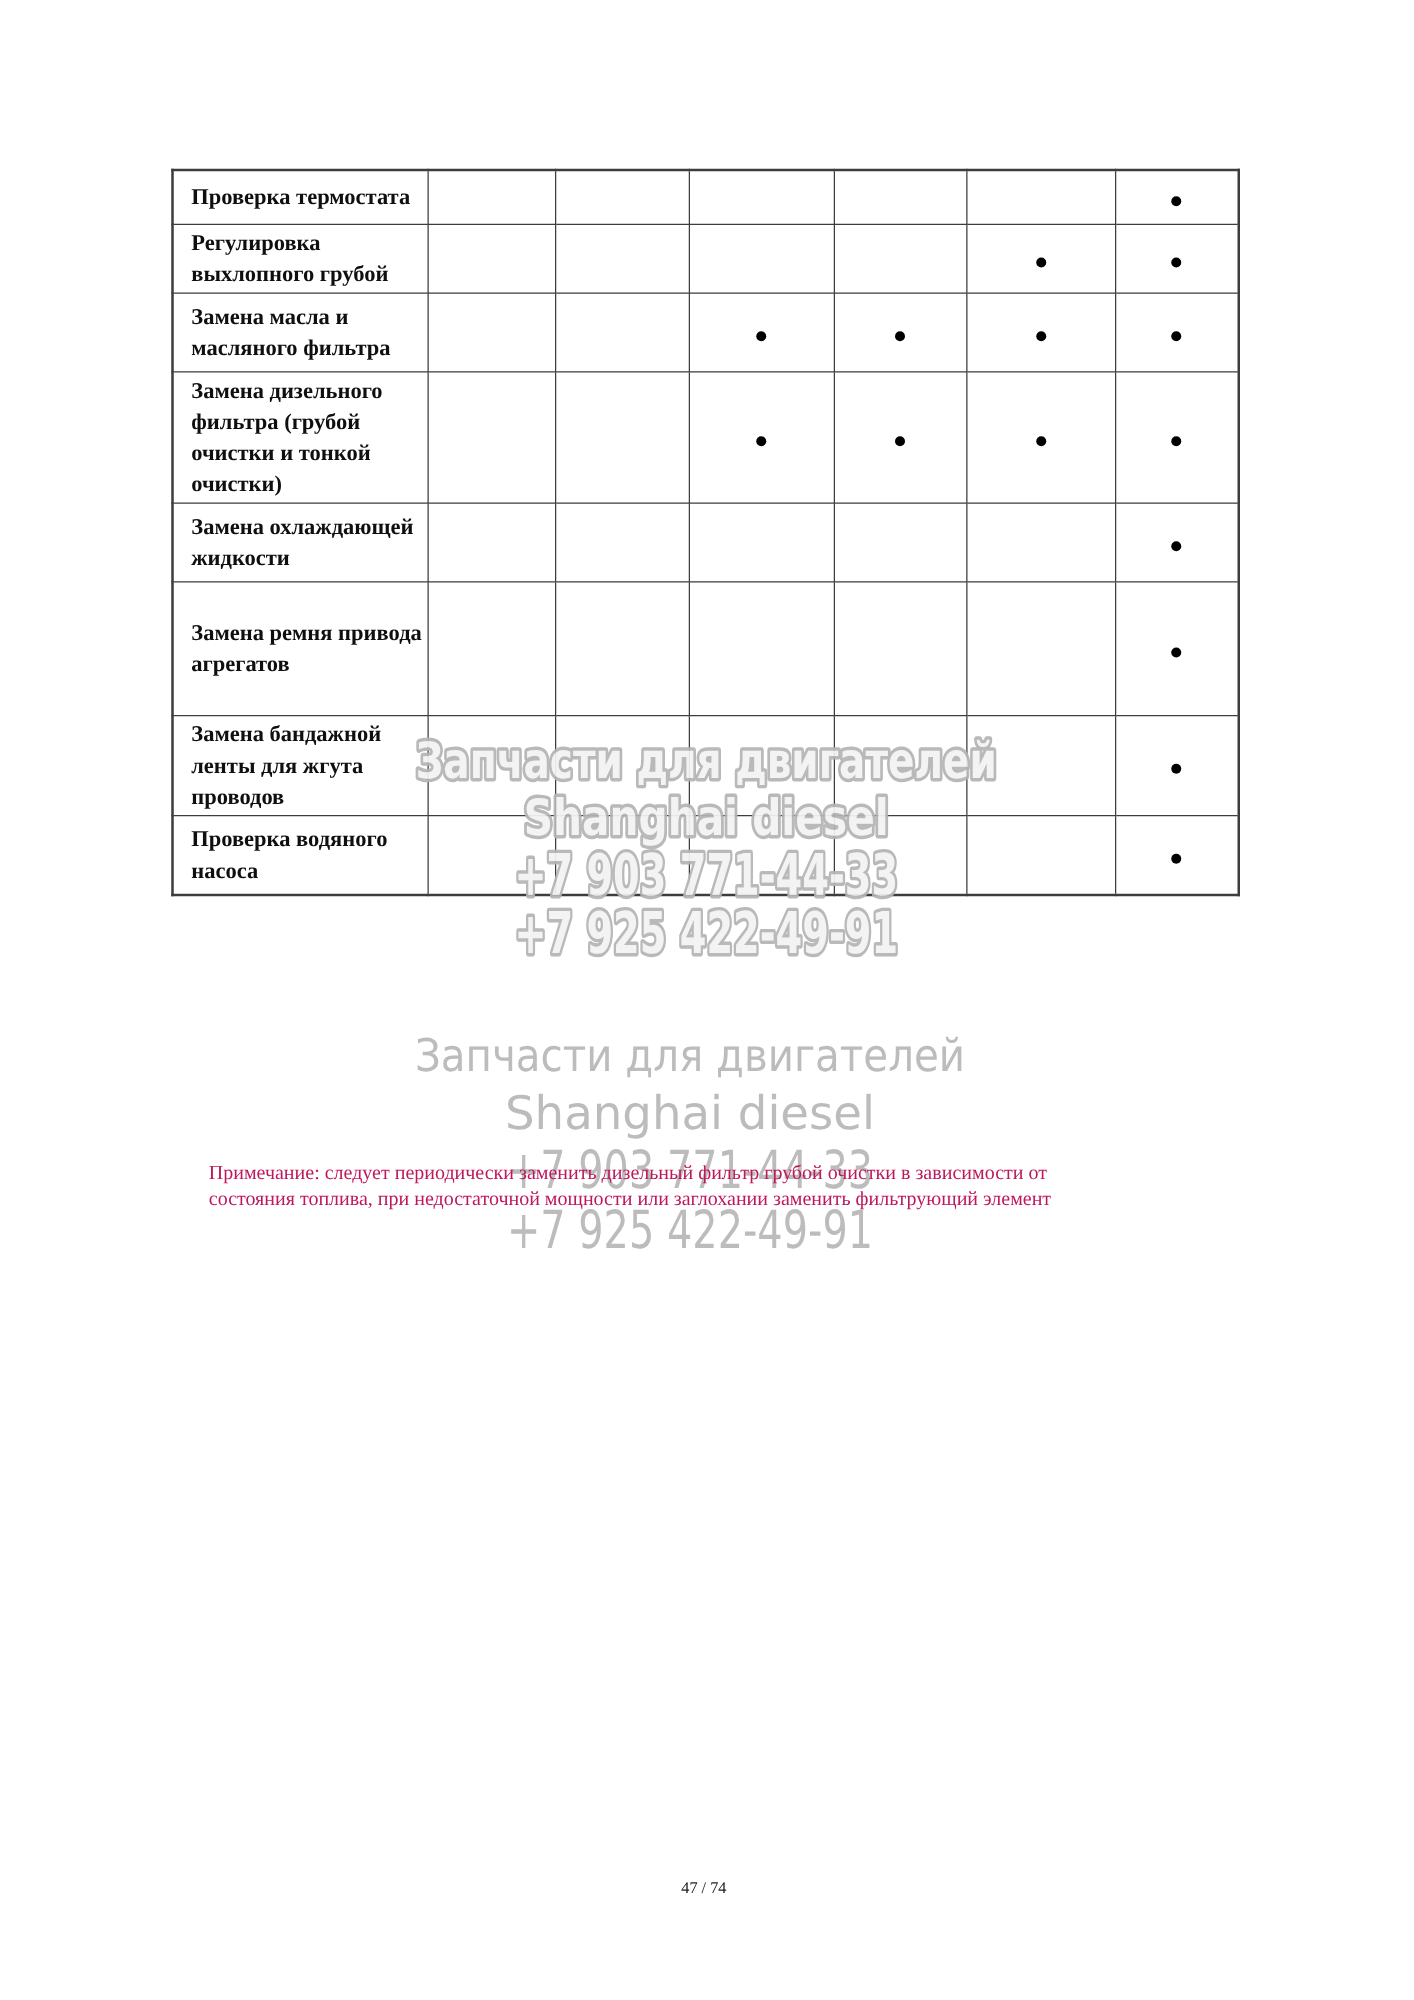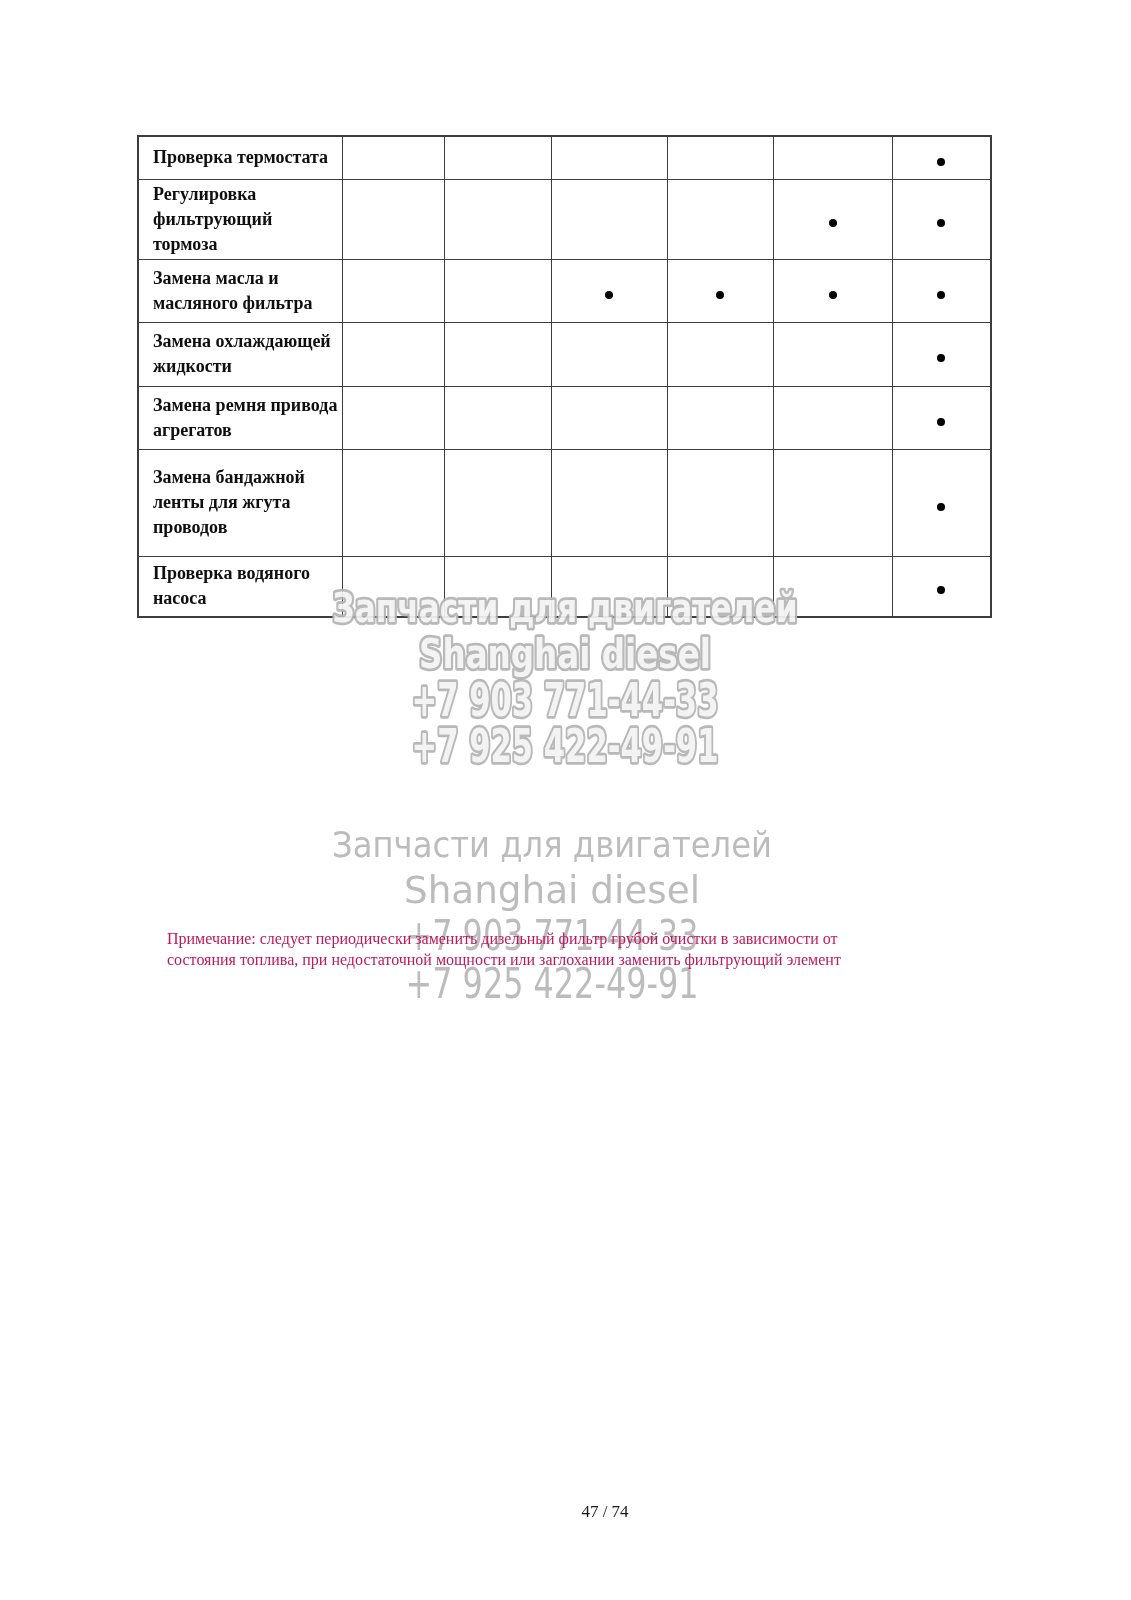--- a/index.html
+++ b/index.html
@@ -41,21 +41,21 @@
   .wm2{top:820px;z-index:0;}
   .wm2 text{font-family:"DejaVu Sans",sans-serif;fill:#b7b7b7;
             text-anchor:middle;opacity:.92;}
   .wm2 .s36{font-size:36px}.wm2 .s37{font-size:37px}.wm2 .s42{font-size:42px}
 
   
   .note{position:absolute;left:167px;top:928px;z-index:3;
         font-size:16px;line-height:21px;color:#be185d;}
   .note span{display:block;white-space:nowrap;}
   .pagenum{position:absolute;left:545px;top:1502px;width:120px;
-           text-align:center;font-size:17px;color:#1a1a1a;z-index:3;}
+           text-align:left;font-size:13px;color:#1a1a1a;z-index:3;}
 </style>
 </head>
 <body>
 
 <div class="page">
 
   <table class="maint">
     <colgroup>
       <col class="c0">
         <col class="c1">
@@ -69,30 +69,39 @@
         <tr>
           <td class="label-cell">Проверка термостата</td>
           <td class="mark-cell"></td>
           <td class="mark-cell"></td>
           <td class="mark-cell"></td>
           <td class="mark-cell"></td>
           <td class="mark-cell"></td>
           <td class="mark-cell"><span class="dot"></span></td>
         </tr>
         <tr>
-          <td class="label-cell">Регулировка фильтрующий тормоза</td>
+          <td class="label-cell">Регулировка выхлопного грубой</td>
           <td class="mark-cell"></td>
           <td class="mark-cell"></td>
           <td class="mark-cell"></td>
           <td class="mark-cell"></td>
           <td class="mark-cell"><span class="dot"></span></td>
           <td class="mark-cell"><span class="dot"></span></td>
         </tr>
         <tr>
           <td class="label-cell">Замена масла и масляного фильтра</td>
+          <td class="mark-cell"></td>
+          <td class="mark-cell"></td>
+          <td class="mark-cell"><span class="dot"></span></td>
+          <td class="mark-cell"><span class="dot"></span></td>
+          <td class="mark-cell"><span class="dot"></span></td>
+          <td class="mark-cell"><span class="dot"></span></td>
+        </tr>
+        <tr>
+          <td class="label-cell">Замена дизельного фильтра (грубой очистки и тонкой очистки)</td>
           <td class="mark-cell"></td>
           <td class="mark-cell"></td>
           <td class="mark-cell"><span class="dot"></span></td>
           <td class="mark-cell"><span class="dot"></span></td>
           <td class="mark-cell"><span class="dot"></span></td>
           <td class="mark-cell"><span class="dot"></span></td>
         </tr>
         <tr>
           <td class="label-cell">Замена охлаждающей жидкости</td>
           <td class="mark-cell"></td>

